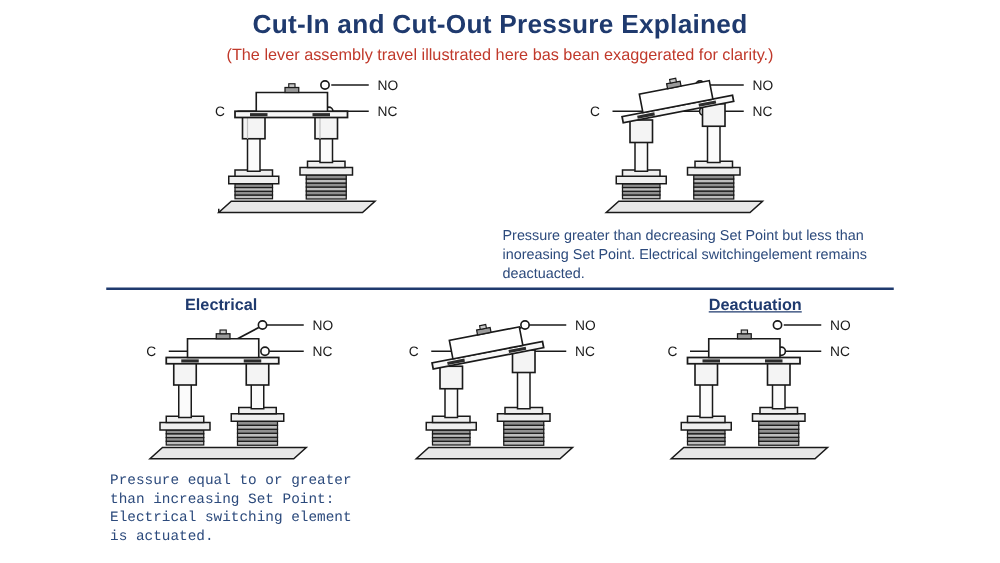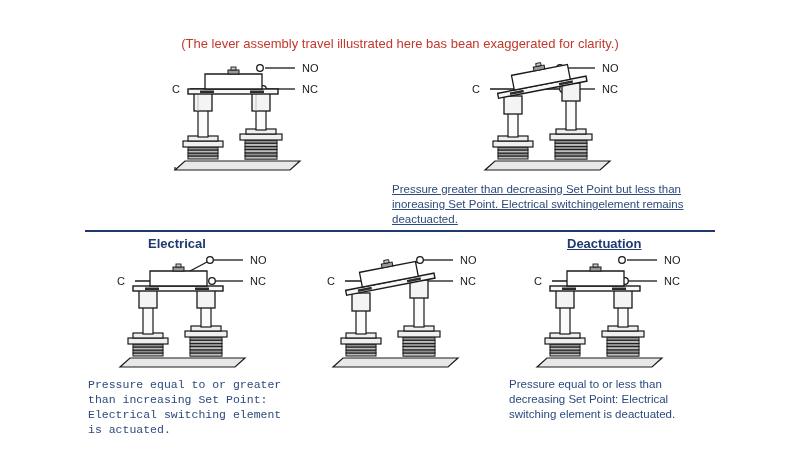--- a/index.html
+++ b/index.html
@@ -43,34 +43,35 @@
   .sh-deactuation{left:567px;top:236px;text-decoration:underline;}
 
   
   .caption{
     position:absolute;
     font-size:11.5px;
     line-height:15px;
     color:#2C4A7C;
   }
   .cap-1{left:88px;top:182px;width:300px;}
-  .cap-2{left:392px;top:182px;width:312px;text-decoration:underline;}
+  .cap-2{left:402px;top:182px;width:312px;}
   .cap-3{left:88px;top:377px;width:200px;font-family:Liberation Mono, monospace;}
   .cap-4{left:298px;top:377px;width:205px;}
   .cap-5{left:509px;top:377px;width:205px;}
 
   
   .cell{position:absolute;}
   .cell svg{display:block;}
 </style>
 </head>
 <body>
 
 <div class="page">
 
+  <div class="title">Cut-In and Cut-Out Pressure Explained</div>
   <div class="subtitle">(The lever assembly travel illustrated here bas bean exaggerated for clarity.)</div>
 
   <div class="cell" style="left:150px;top:58px;">
     <svg width="220" height="120" viewBox="0 0 220 120">
       <g fill="none" stroke="#1a1a1a" stroke-width="1.3">
 
         <line x1="115" y1="10" x2="145" y2="10"></line>
 
         <line x1="40" y1="31" x2="78" y2="31"></line>
         <line x1="78" y1="31" x2="115" y2="31"></line>
@@ -340,15 +341,14 @@
         <rect x="50" y="37.5" width="14" height="2.5" fill="#2b2b2b"></rect>
         <rect x="100" y="37.5" width="14" height="2.5" fill="#2b2b2b"></rect>
         <polygon points="55,36 55,21 112,21 112,36" fill="#ffffff" stroke="#1a1a1a" stroke-width="1.3"></polygon>
         <rect x="78" y="17" width="11" height="4" fill="#9a9a9a" stroke="#1a1a1a" stroke-width="1"></rect>
         <rect x="81" y="14" width="5" height="3" fill="#c9c9c9" stroke="#1a1a1a" stroke-width="0.9"></rect>
       </g>
     </svg>
   </div>
 
   <div class="caption cap-3">Pressure equal to or greater than increasing Set Point: Electrical switching element is actuated.</div>
-  <div class="caption cap-5">Pressure equal to or less than decreasing Set Point: Electrical switching element is deactuated.</div>
 
 </div>
 
 </body></html>

